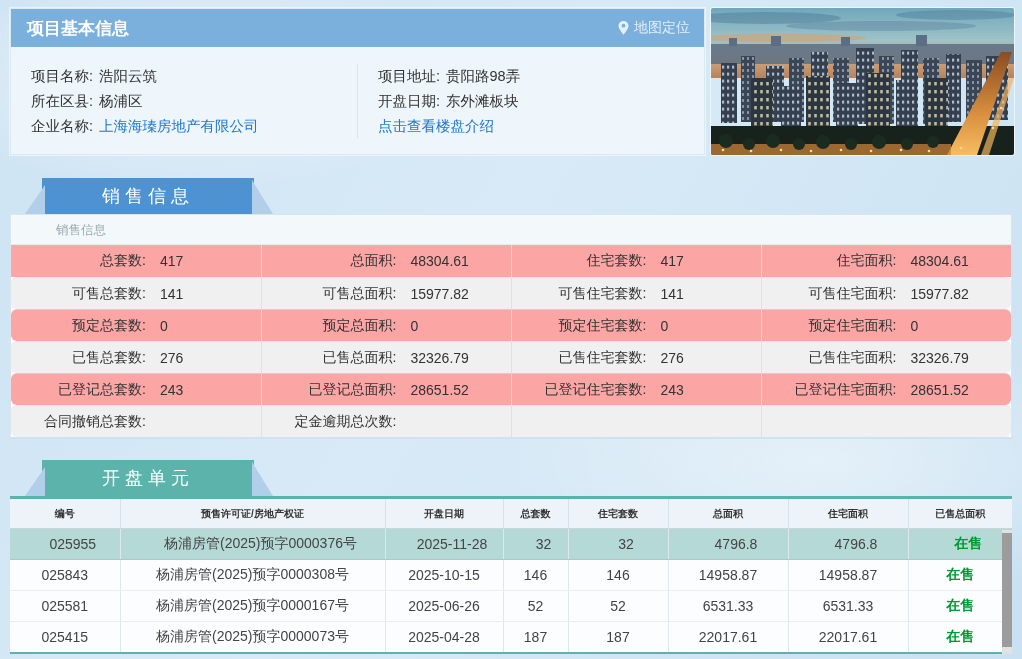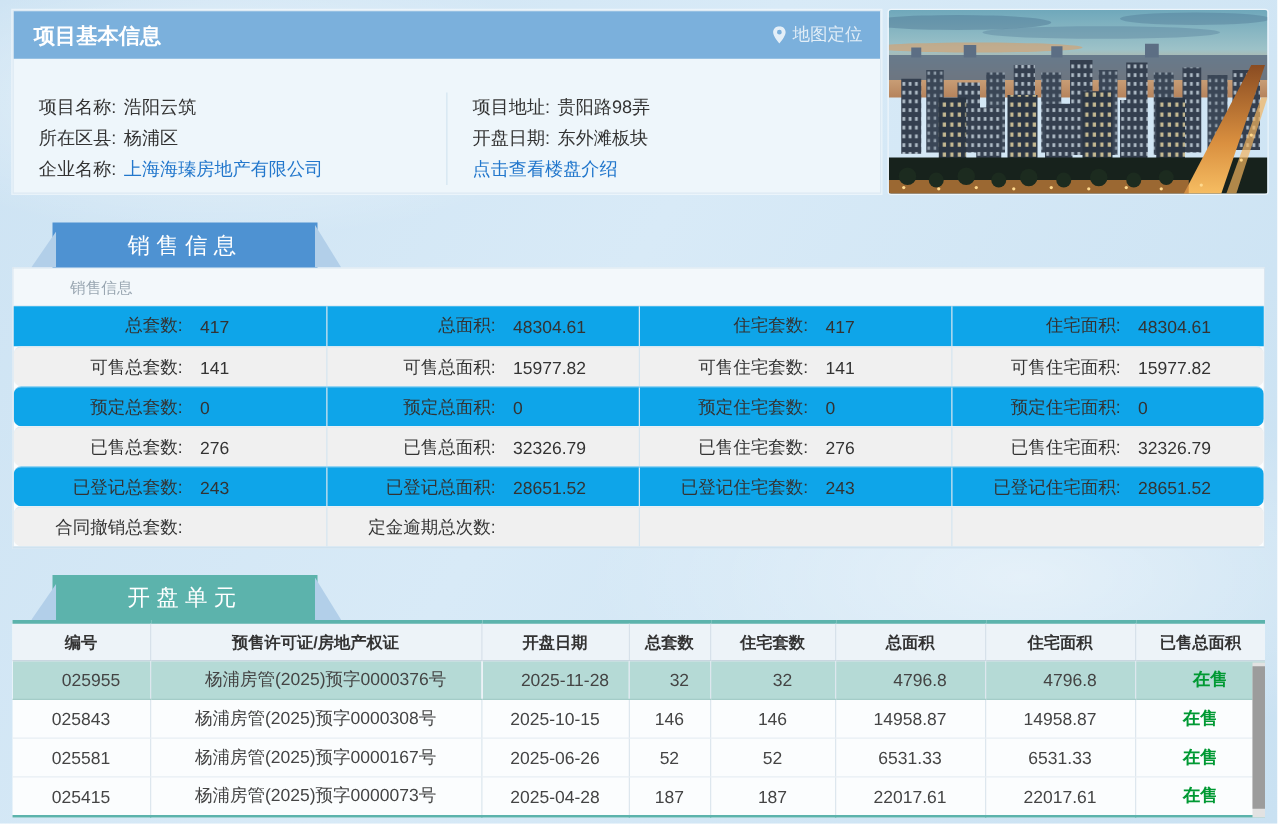--- a/index.html
+++ b/index.html
@@ -30,21 +30,21 @@
     height:38px; background:#7bb0dc; color:#fff;
     display:flex; align-items:center; justify-content:space-between;
     padding:0 14px 0 16px;
     font-size:17px; font-weight:bold;gap:22px;
   }
   .map-link {
     display:flex; align-items:center; gap:5px;
     font-size:14px; font-weight:normal;
     color:rgba(255,255,255,.78); cursor:pointer; text-decoration:none;font-family:Liberation Serif, serif;
   }
-  .info-body { display:flex; height:108px; padding:17px 0;margin-top:10px; }
+  .info-body { display:flex; height:108px; padding:17px 0; }
   .info-col { flex:1; padding-left:20px; display:flex; flex-direction:column; justify-content:space-around; }
   .info-col.first { border-right:1px solid #d4e5f1; }
   .info-line { font-size:14.5px; height:24px; line-height:24px; white-space:nowrap; }
   .info-line .lbl { color:#333; margin-right:6px; }
   .blue-link { color:#2277cc; text-decoration:none; cursor:pointer; }
   .photo-wrap { width:303px; height:147px; border-radius:2px; overflow:hidden; box-shadow:0 0 0 1px rgba(255,255,255,.6); }
 
   
   .section { position:absolute; left:10px; width:1004px; }
   .sales-section { top:178px; }
@@ -69,34 +69,34 @@
   }
 
   
   .sales-panel { width:1002px; border:1px solid #d9e6f0; background:#fbfdfe; margin-top:0; }
   .sales-subheader {
     height:30px; line-height:30px; padding-left:45px;
     font-size:12.5px; color:#9aa7b2;
     background:#f3f8fb; border-bottom:1px solid #e3edf4;
   }
   .srow { display:grid; grid-template-columns:repeat(4,1fr); height:32px; }
-  .srow.odd  { background:#0ea5e9; }
+  .srow.odd  { background:#fca5a5; }
   .srow.even { background:#f0f0f0; }
   .srow + .srow { border-top:1px solid rgba(210,226,238,.55);border-radius:6px; }
   .scell { display:flex; align-items:center; font-size:14px; overflow:hidden; }
   .scell + .scell { border-left:1px solid #d5e5f0; }
   .slabel { width:54%; text-align:right; color:#333; white-space:nowrap; }
   .svalue { margin-left:14px; color:#333; white-space:nowrap; }
   .sales-panel { border-bottom:2px solid #cfe2ef; }
 
   
   .opening-wrap { position:relative; width:1002px; margin-top:0; }
   table.opening { width:1002px; border-collapse:collapse; table-layout:fixed; background:#fbfdfe; }
   table.opening thead th {
-    height:31px; background:#edf3f8; font-size:13px; font-weight:bold; color:#333;
+    height:31px; background:#edf3f8; font-size:10px; font-weight:bold; color:#333;
     border-top:3px solid #5cb3ac; border-bottom:1px solid #c9d6e0;
     border-right:1px solid #d7e1ea; text-align:center;
   }
   table.opening thead th:last-child { border-right:none; }
   table.opening tbody td {
     height:31px; font-size:14px; color:#444; text-align:center;
     border-right:1px solid #dde7ee; border-bottom:1px solid #e8eef4;
     white-space:nowrap; overflow:hidden;
   }
   table.opening tbody td:last-child { border-right:none; }

